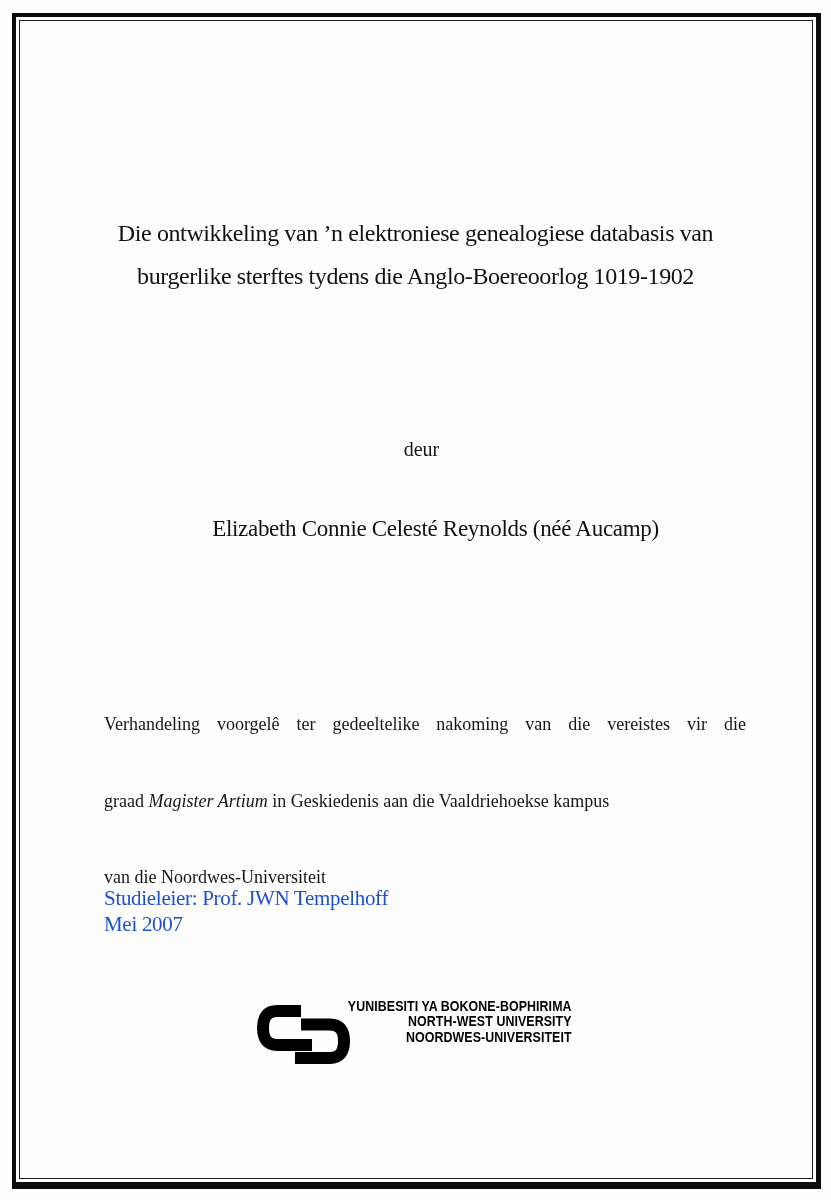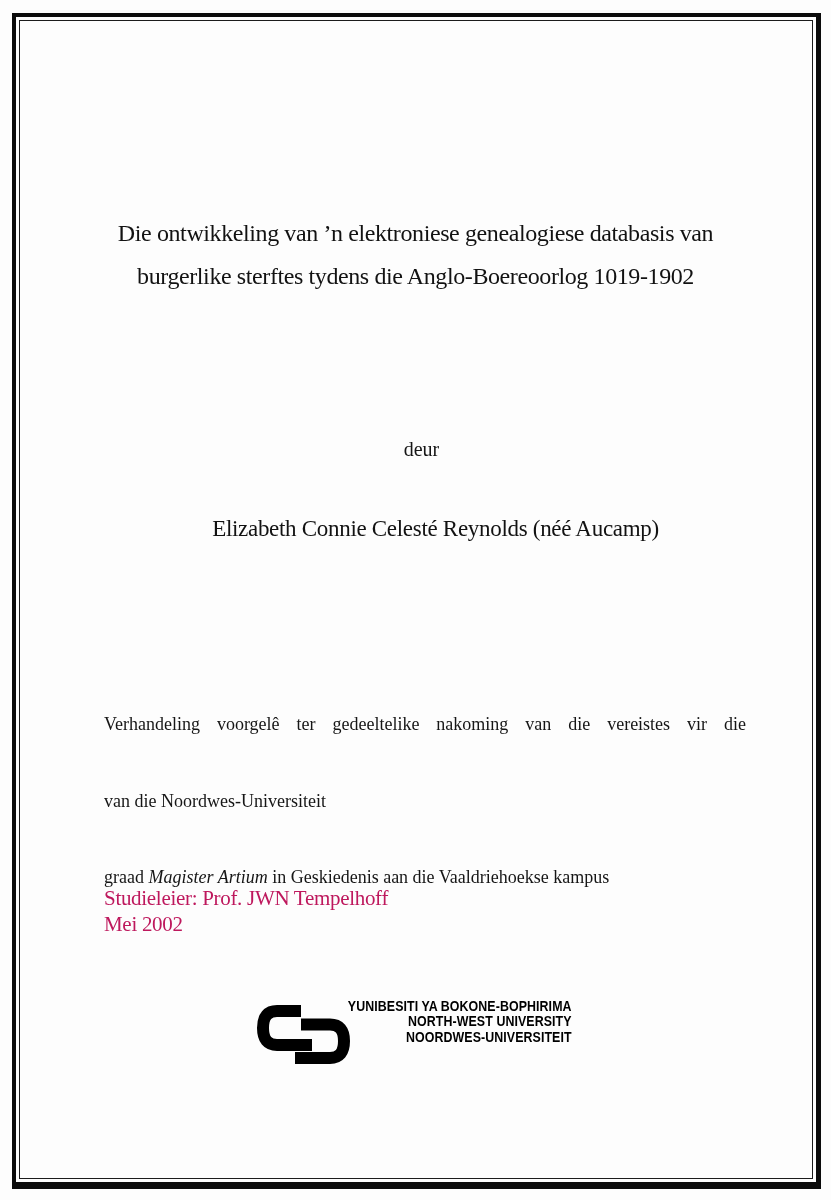--- a/index.html
+++ b/index.html
@@ -56,21 +56,21 @@
   }
   .statement .justified {
     text-align: justify;
     text-align-last: justify;
   }
   .statement em { font-style: italic; }
   .supervisor-block {
     position: absolute; top: 886px; left: 104px;
     font-size: 21px; line-height: 25.5px;
     letter-spacing: -0.3px;
-    color: #be185d;
+    color: #1d4ed8;
   }
   .logo {
     position: absolute; top: 995px; left: 256px;
     width: 330px; height: 78px;
   }
   .logo-mark {
     position: absolute; left: 0; top: 5px;
   }
   .logo-text {
     position: absolute; left: 58px; top: 3px;
@@ -99,27 +99,27 @@
     <span class="title-line">Die ontwikkeling van ’n elektroniese genealogiese databasis van</span>
     <span class="title-line">burgerlike sterftes tydens die Anglo-Boereoorlog 1019-1902</span>
   </h1>
 
   <div class="byline">deur</div>
 
   <div class="author">Elizabeth Connie Celesté Reynolds (néé Aucamp)</div>
 
   <div class="statement">
     <div class="justified">Verhandeling voorgelê ter gedeeltelike nakoming van die vereistes vir die</div>
+    <div><span>graad </span><em>Magister Artium</em><span> in Geskiedenis aan die Vaaldriehoekse kampus</span></div>
     <div>van die Noordwes-Universiteit</div>
-    <div><span>graad </span><em>Magister Artium</em><span> in Geskiedenis aan die Vaaldriehoekse kampus</span></div>
   </div>
 
   <div class="supervisor-block">
     <div>Studieleier: Prof. JWN Tempelhoff</div>
-    <div>Mei 2002</div>
+    <div>Mei 2007</div>
   </div>
 
   <div class="logo">
     <svg class="logo-mark" width="95" height="66" viewBox="0 0 95 66" aria-hidden="true">
       <path d="M 45 11 H 21 Q 7 11 7 28 Q 7 45 21 45 H 56" fill="none" stroke="#000000" stroke-width="12" stroke-linecap="butt"></path>
       <path d="M 45 24.5 H 74 Q 88 24.5 88 41 Q 88 58 74 58 H 39" fill="none" stroke="#000000" stroke-width="12" stroke-linecap="butt"></path>
     </svg>
     <div class="logo-text">
       <div>YUNIBESITI YA BOKONE-BOPHIRIMA</div>
       <div>NORTH-WEST UNIVERSITY</div>

